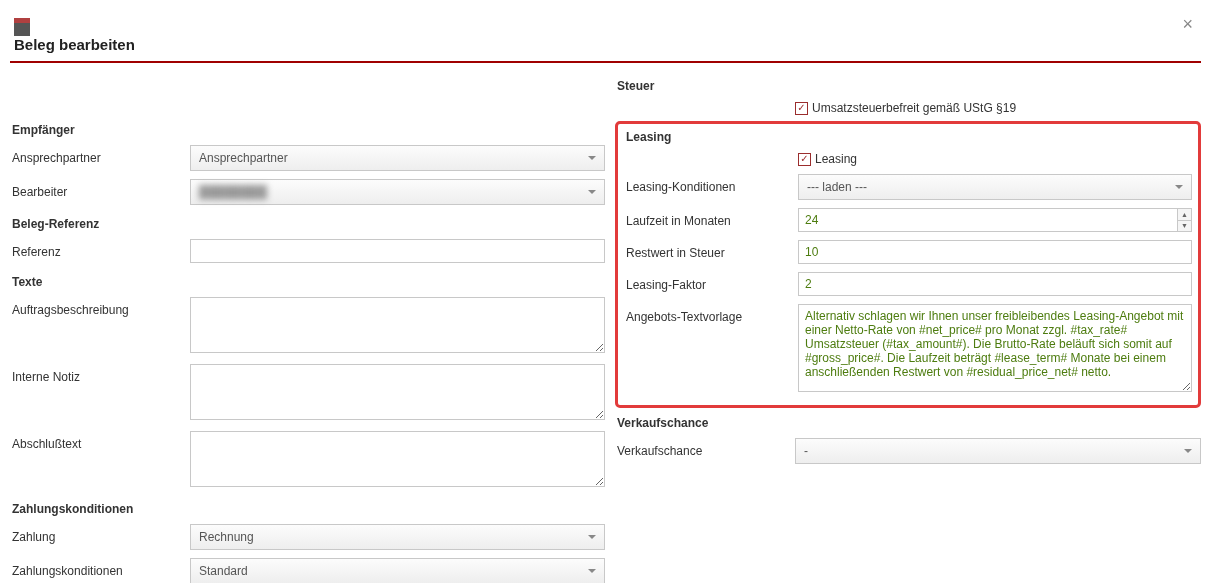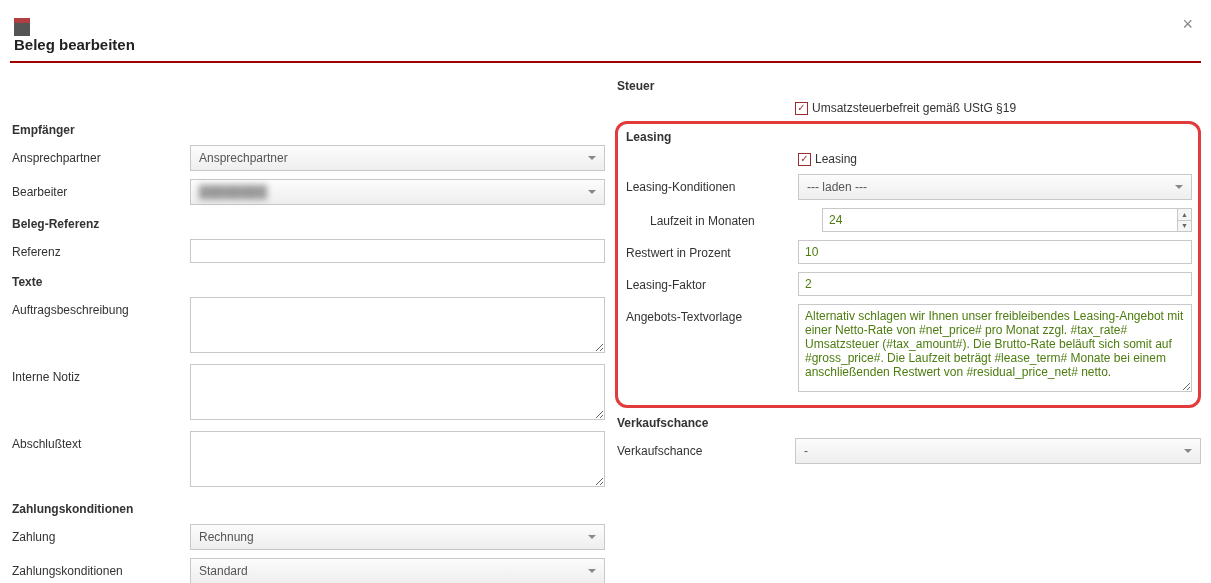--- a/index.html
+++ b/index.html
@@ -118,21 +118,21 @@
     }
     .check-box {
       width:13px; height:13px; border:1px solid #9b2d2d;
       display:inline-flex; align-items:center; justify-content:center;
       color:#9b2d2d; font-size:10px; line-height:1;
       margin-right:4px;
       cursor:pointer;
     }
     .highlight-box {
       border: 3px solid #e23b3b;
-      border-radius: 12px;
+      border-radius: 5px;
       padding: 4px 6px 6px 6px;
       margin-top: 2px;
     }
     .footer {
       margin-top: 12px;
       background: #ebebeb;
       padding: 10px;
     }
     .btn {
       display: inline-flex;
@@ -258,33 +258,33 @@
       <div class="row">
         <div class="label" style="flex-basis:174px;">Leasing-Konditionen</div>
         <div class="field">
           <div class="select">
             <span class="sel-text">--- laden ---</span>
             <div class="arrow"></div>
           </div>
         </div>
       </div>
       <div class="row">
-        <div class="label" style="flex-basis:174px;margin-left:24px;">Laufzeit in Monaten</div>
+        <div class="label" style="flex-basis:174px;">Laufzeit in Monaten</div>
         <div class="field">
           <div class="number-wrap">
             <input type="text" value="24" style="">
             <div class="spinner">
                 <div>▲</div>
                 <div>▼</div>
               </div>
           </div>
         </div>
       </div>
       <div class="row">
-        <div class="label" style="flex-basis:174px;">Restwert in Prozent</div>
+        <div class="label" style="flex-basis:174px;">Restwert in Steuer</div>
         <div class="field">
           <input type="text" value="10" style="">
         </div>
       </div>
       <div class="row">
         <div class="label" style="flex-basis:174px;">Leasing-Faktor</div>
         <div class="field">
           <input type="text" value="2" style="">
         </div>
       </div>

